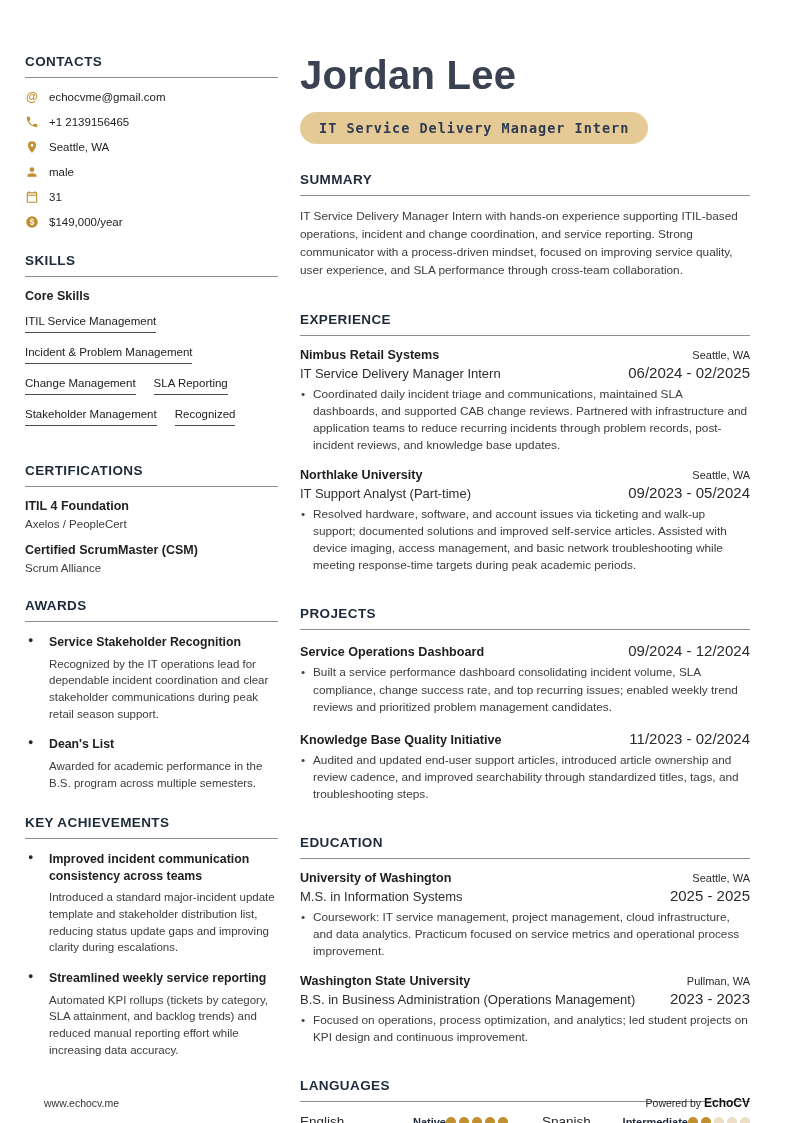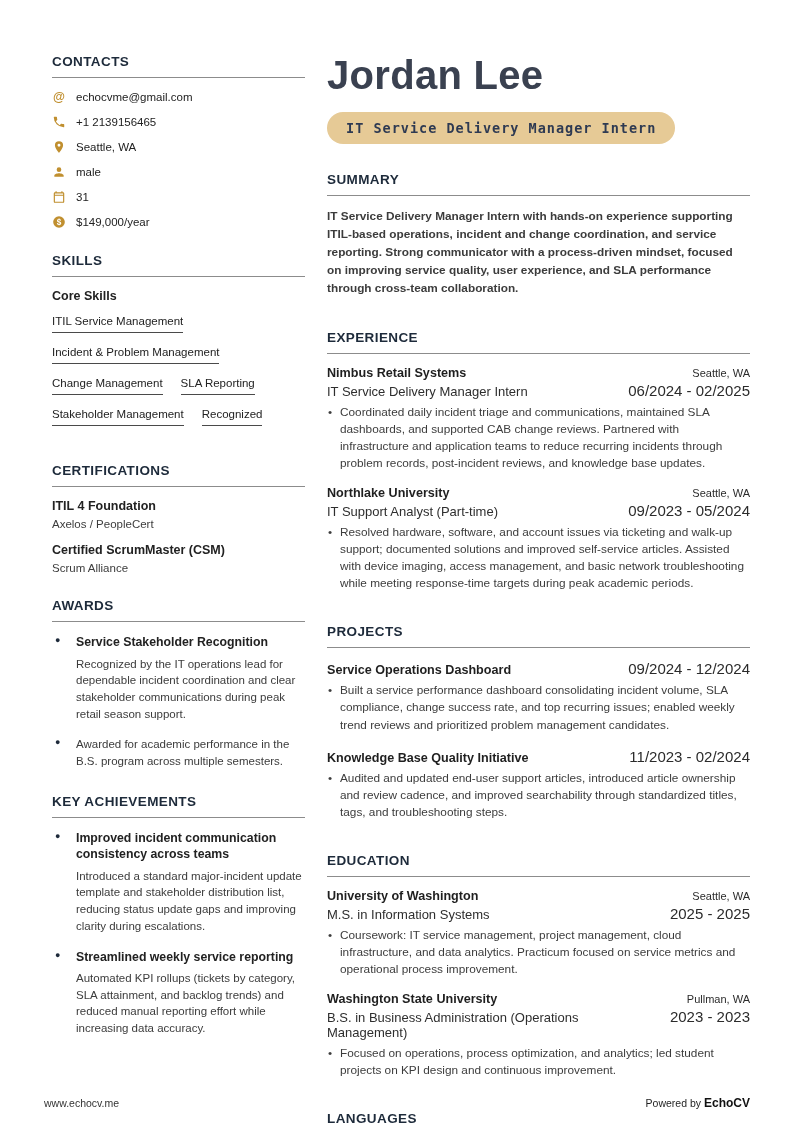--- a/index.html
+++ b/index.html
@@ -1,21 +1,21 @@
 <!DOCTYPE html>
 <html><head>
 <meta charset="utf-8">
 <style>
   * { box-sizing: border-box; }
   html,body { margin:0; padding:0; background:#ffffff; }
   .page {
     width:794px; height:1123px; position:relative; margin:0 auto;
     background:#ffffff; overflow:hidden;
     font-family:"Liberation Sans", sans-serif; color:#3c3c3c;
-    padding:54px 44px 40px 52px;
+    padding:54px 44px 40px 25px;
   }
   .columns { display:flex; gap:22px; }
   .col-left { width:253px; flex:none; }
   .col-right { flex:1; min-width:0; }
 
   .section { margin-bottom:24px; }
   .sec-heading {
     font-size:13.5px; font-weight:bold; color:#1d2a3a; letter-spacing:.4px;
     margin:0 0 12px 0; padding:8px 0 8px 0; border-bottom:1.5px solid #8c8c8c;
   }
@@ -46,21 +46,21 @@
 
   
   .name { font-size:40px; font-weight:600; color:#3a4150; letter-spacing:.3px; margin:0 0 16px 0; line-height:1.05; }
   .title-pill {
     display:inline-block; background:#e6ca96; color:#2e3a52;
     font-family:"DejaVu Sans Mono", monospace; font-weight:bold;
     font-size:13.5px; letter-spacing:1px; padding:8px 19px; border-radius:16px;
     margin-bottom:20px;
   }
 
-  .summary-text { font-size:11.8px; line-height:1.52; color:#3c3c3c; margin:2px 0 0 0;font-weight:bold; }
+  .summary-text { font-size:11.8px; line-height:1.52; color:#3c3c3c; margin:2px 0 0 0; }
 
   .entry { margin-bottom:14px; }
   .entry-row { display:flex; justify-content:space-between; align-items:baseline; gap:12px; }
   .entry-company { font-size:12.6px; font-weight:bold; color:#1f1f1f; }
   .entry-loc { font-size:11px; color:#2b2b2b; white-space:nowrap; }
   .entry-role { font-size:13px; color:#2e2e2e; margin-top:4px; }
   .entry-dates { font-size:15px; color:#2b2b2b; white-space:nowrap; }
   .bullets { list-style:none; margin:5px 0 0 0; padding:0; }
   .bullets li { position:relative; padding-left:13px; font-size:11.8px; line-height:1.45; color:#3c3c3c; }
   .bullets li::before { content:"•"; position:absolute; left:1px; top:0; color:#3c3c3c; }
@@ -170,20 +170,21 @@
         </div>
       </div>
 
       <div class="section">
         <h2 class="sec-heading">AWARDS</h2>
         <div class="dot-item">
           <div class="dot-item-title">Service Stakeholder Recognition</div>
           <div class="dot-item-desc">Recognized by the IT operations lead for dependable incident coordination and clear stakeholder communications during peak retail season support.</div>
         </div>
         <div class="dot-item">
+          <div class="dot-item-title">Dean's List</div>
           <div class="dot-item-desc">Awarded for academic performance in the B.S. program across multiple semesters.</div>
         </div>
       </div>
 
       <div class="section">
         <h2 class="sec-heading">KEY ACHIEVEMENTS</h2>
         <div class="dot-item">
           <div class="dot-item-title">Improved incident communication consistency across teams</div>
           <div class="dot-item-desc">Introduced a standard major-incident update template and stakeholder distribution list, reducing status update gaps and improving clarity during escalations.</div>
         </div>

